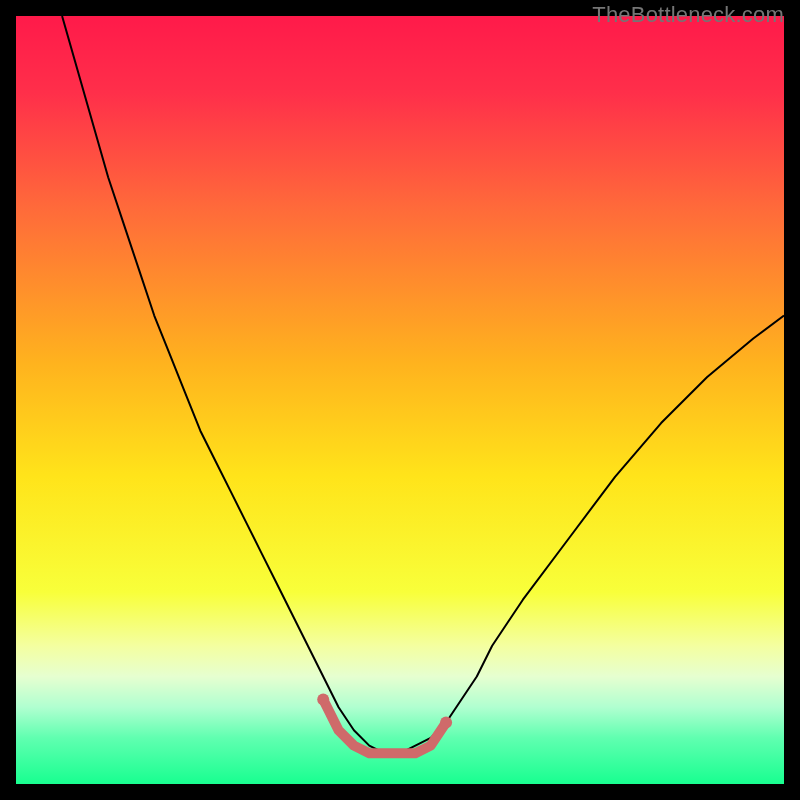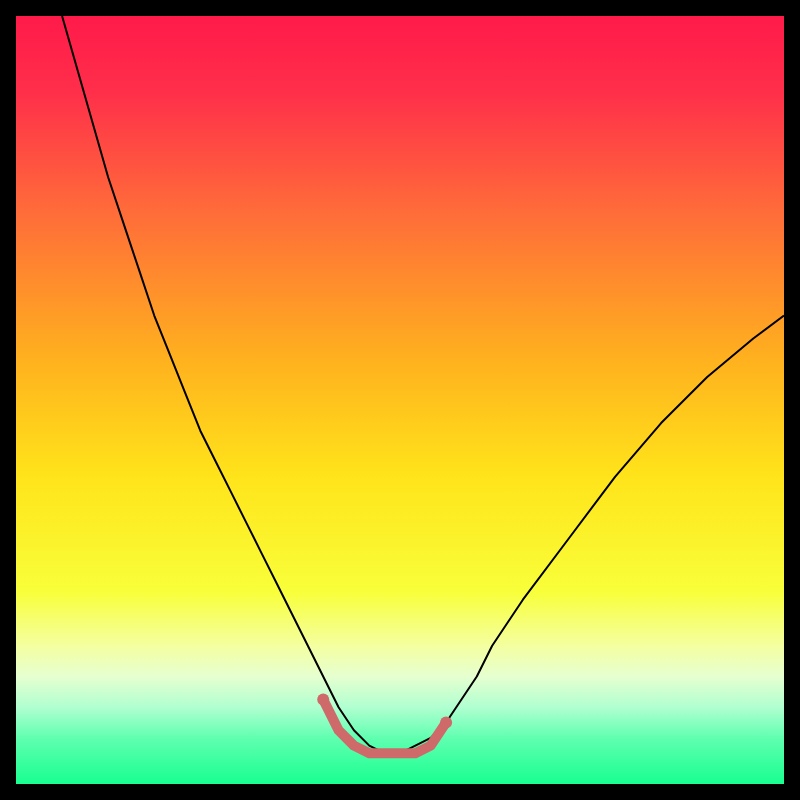--- a/index.html
+++ b/index.html
@@ -35,20 +35,21 @@
     z-index: 10;
   }
   svg {
     display: block;
   }
 </style>
 </head>
 <body>
 
 <div class="chart-container">
+  <div class="watermark">TheBottleneck.com</div>
   <div class="plot-area">
     <svg id="chart-svg" width="768" height="768" viewBox="0 0 768 768">
         <defs>
           <linearGradient id="bg-grad" x1="0" y1="0" x2="0" y2="1">
             <stop offset="0%" stop-color="#ff1a4a"></stop>
             <stop offset="10%" stop-color="#ff2f4a"></stop>
             <stop offset="25%" stop-color="#ff6a3a"></stop>
             <stop offset="45%" stop-color="#ffb21e"></stop>
             <stop offset="60%" stop-color="#ffe41a"></stop>
             <stop offset="75%" stop-color="#f8ff3a"></stop>

